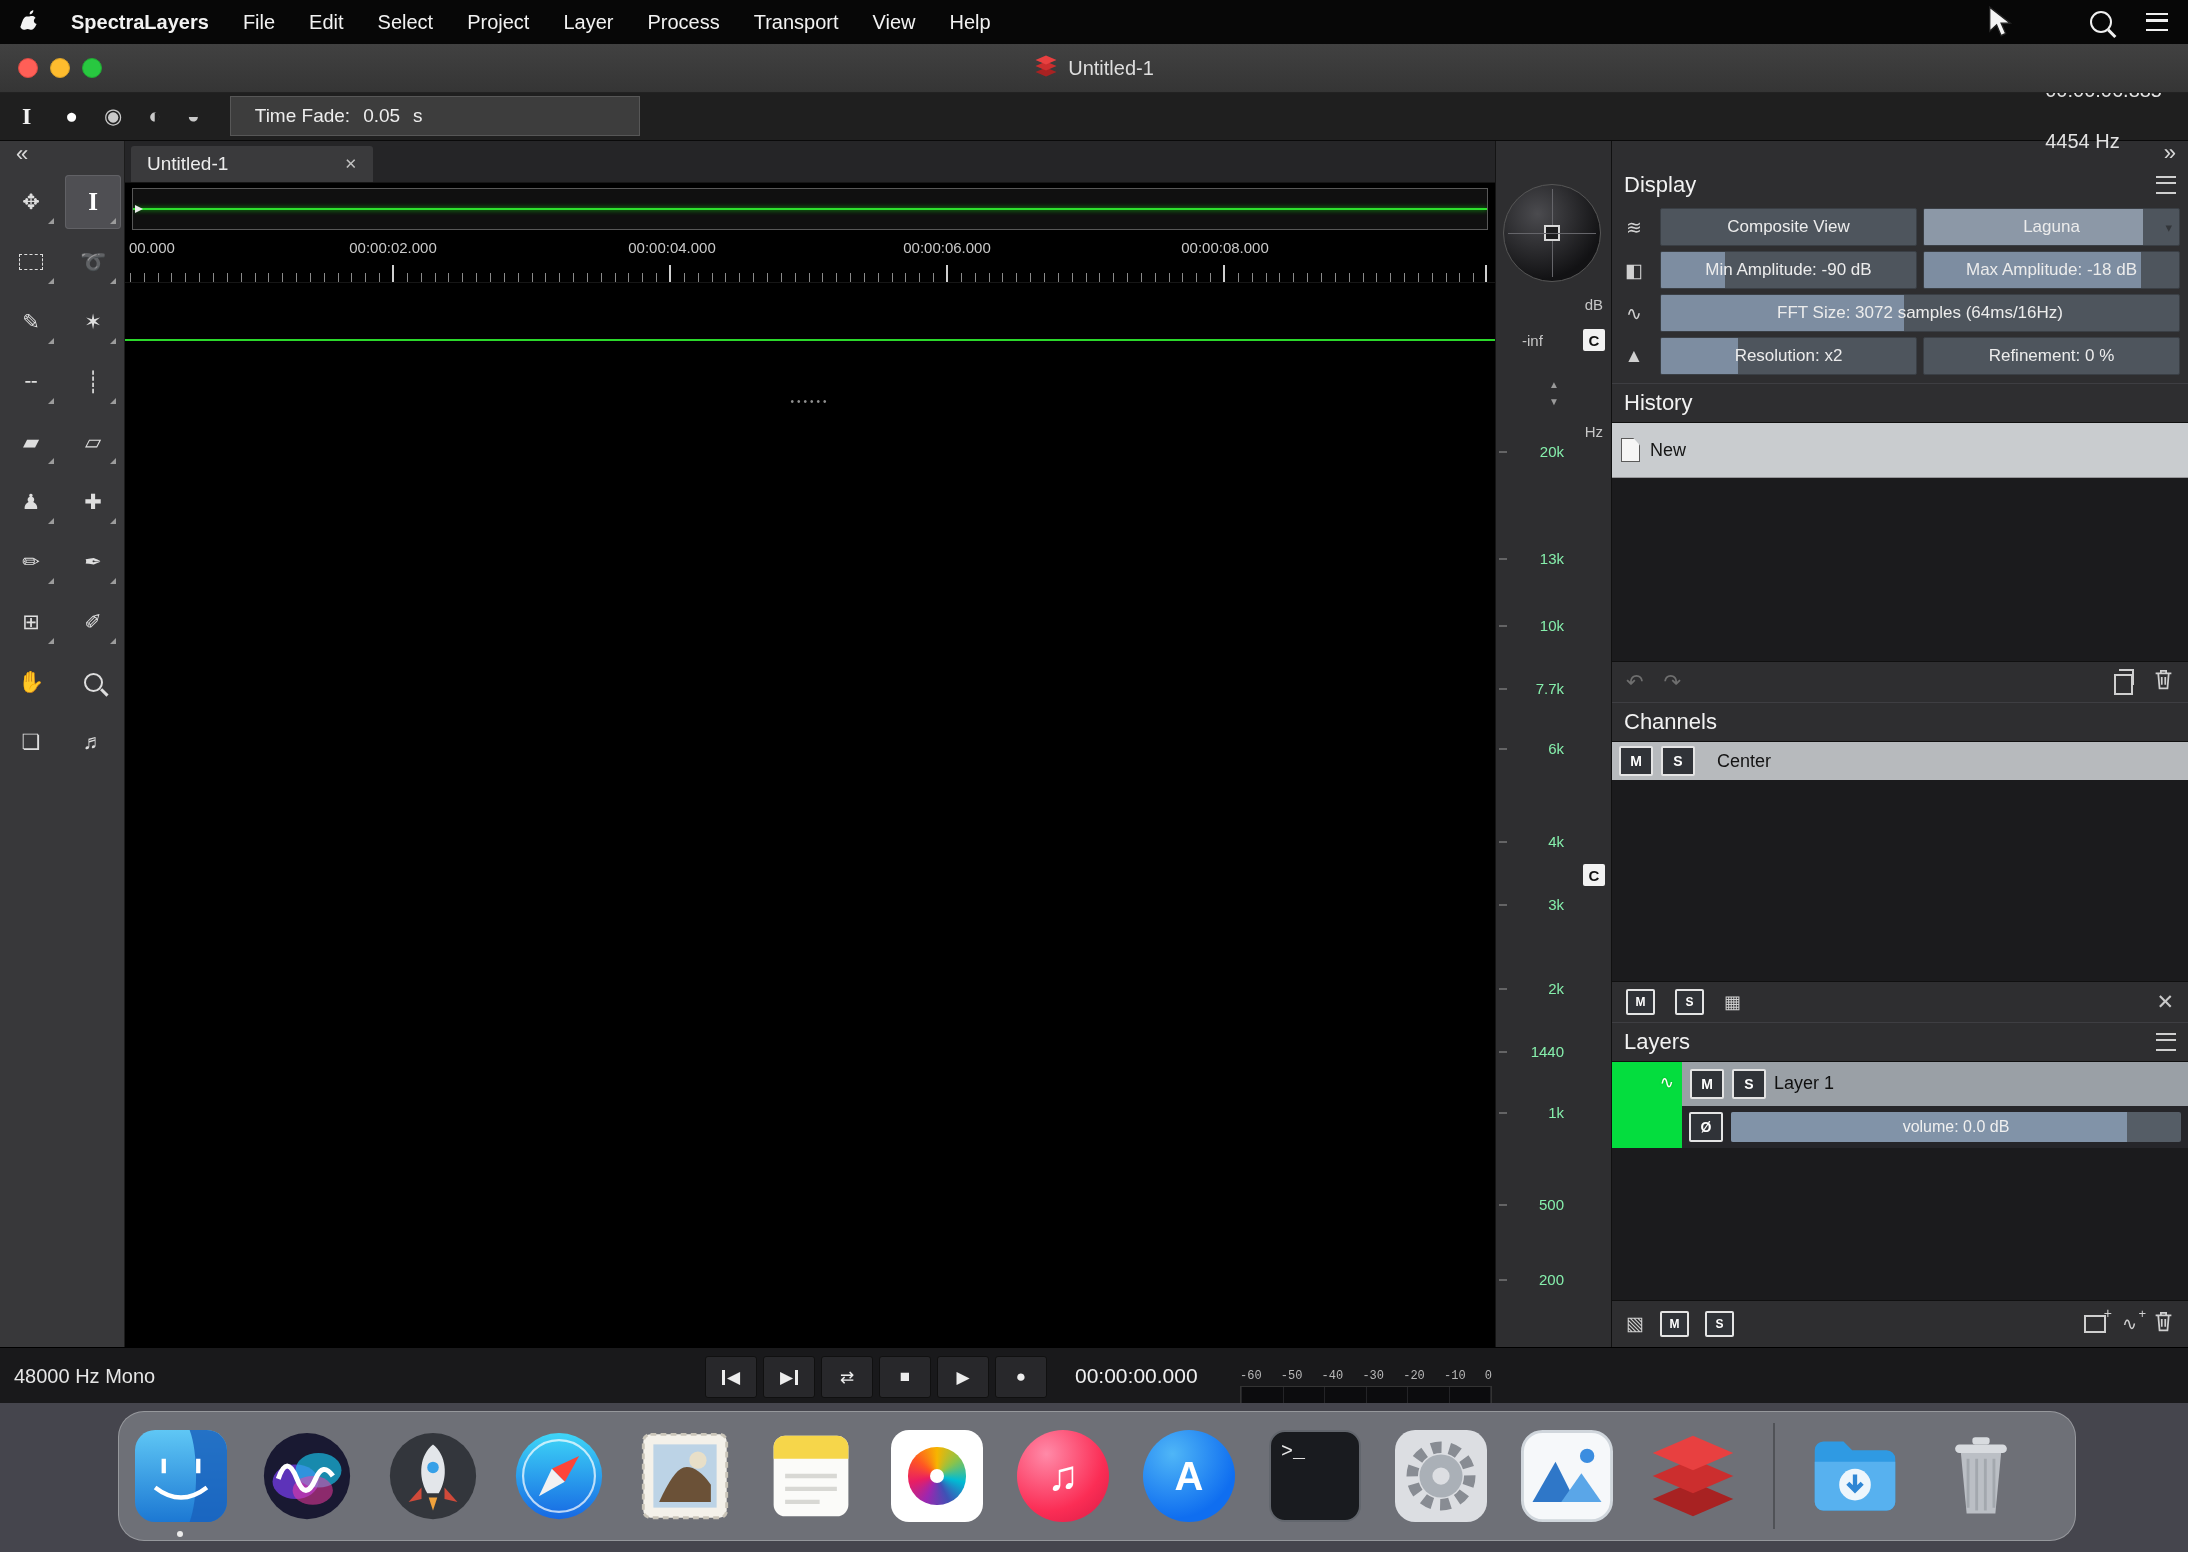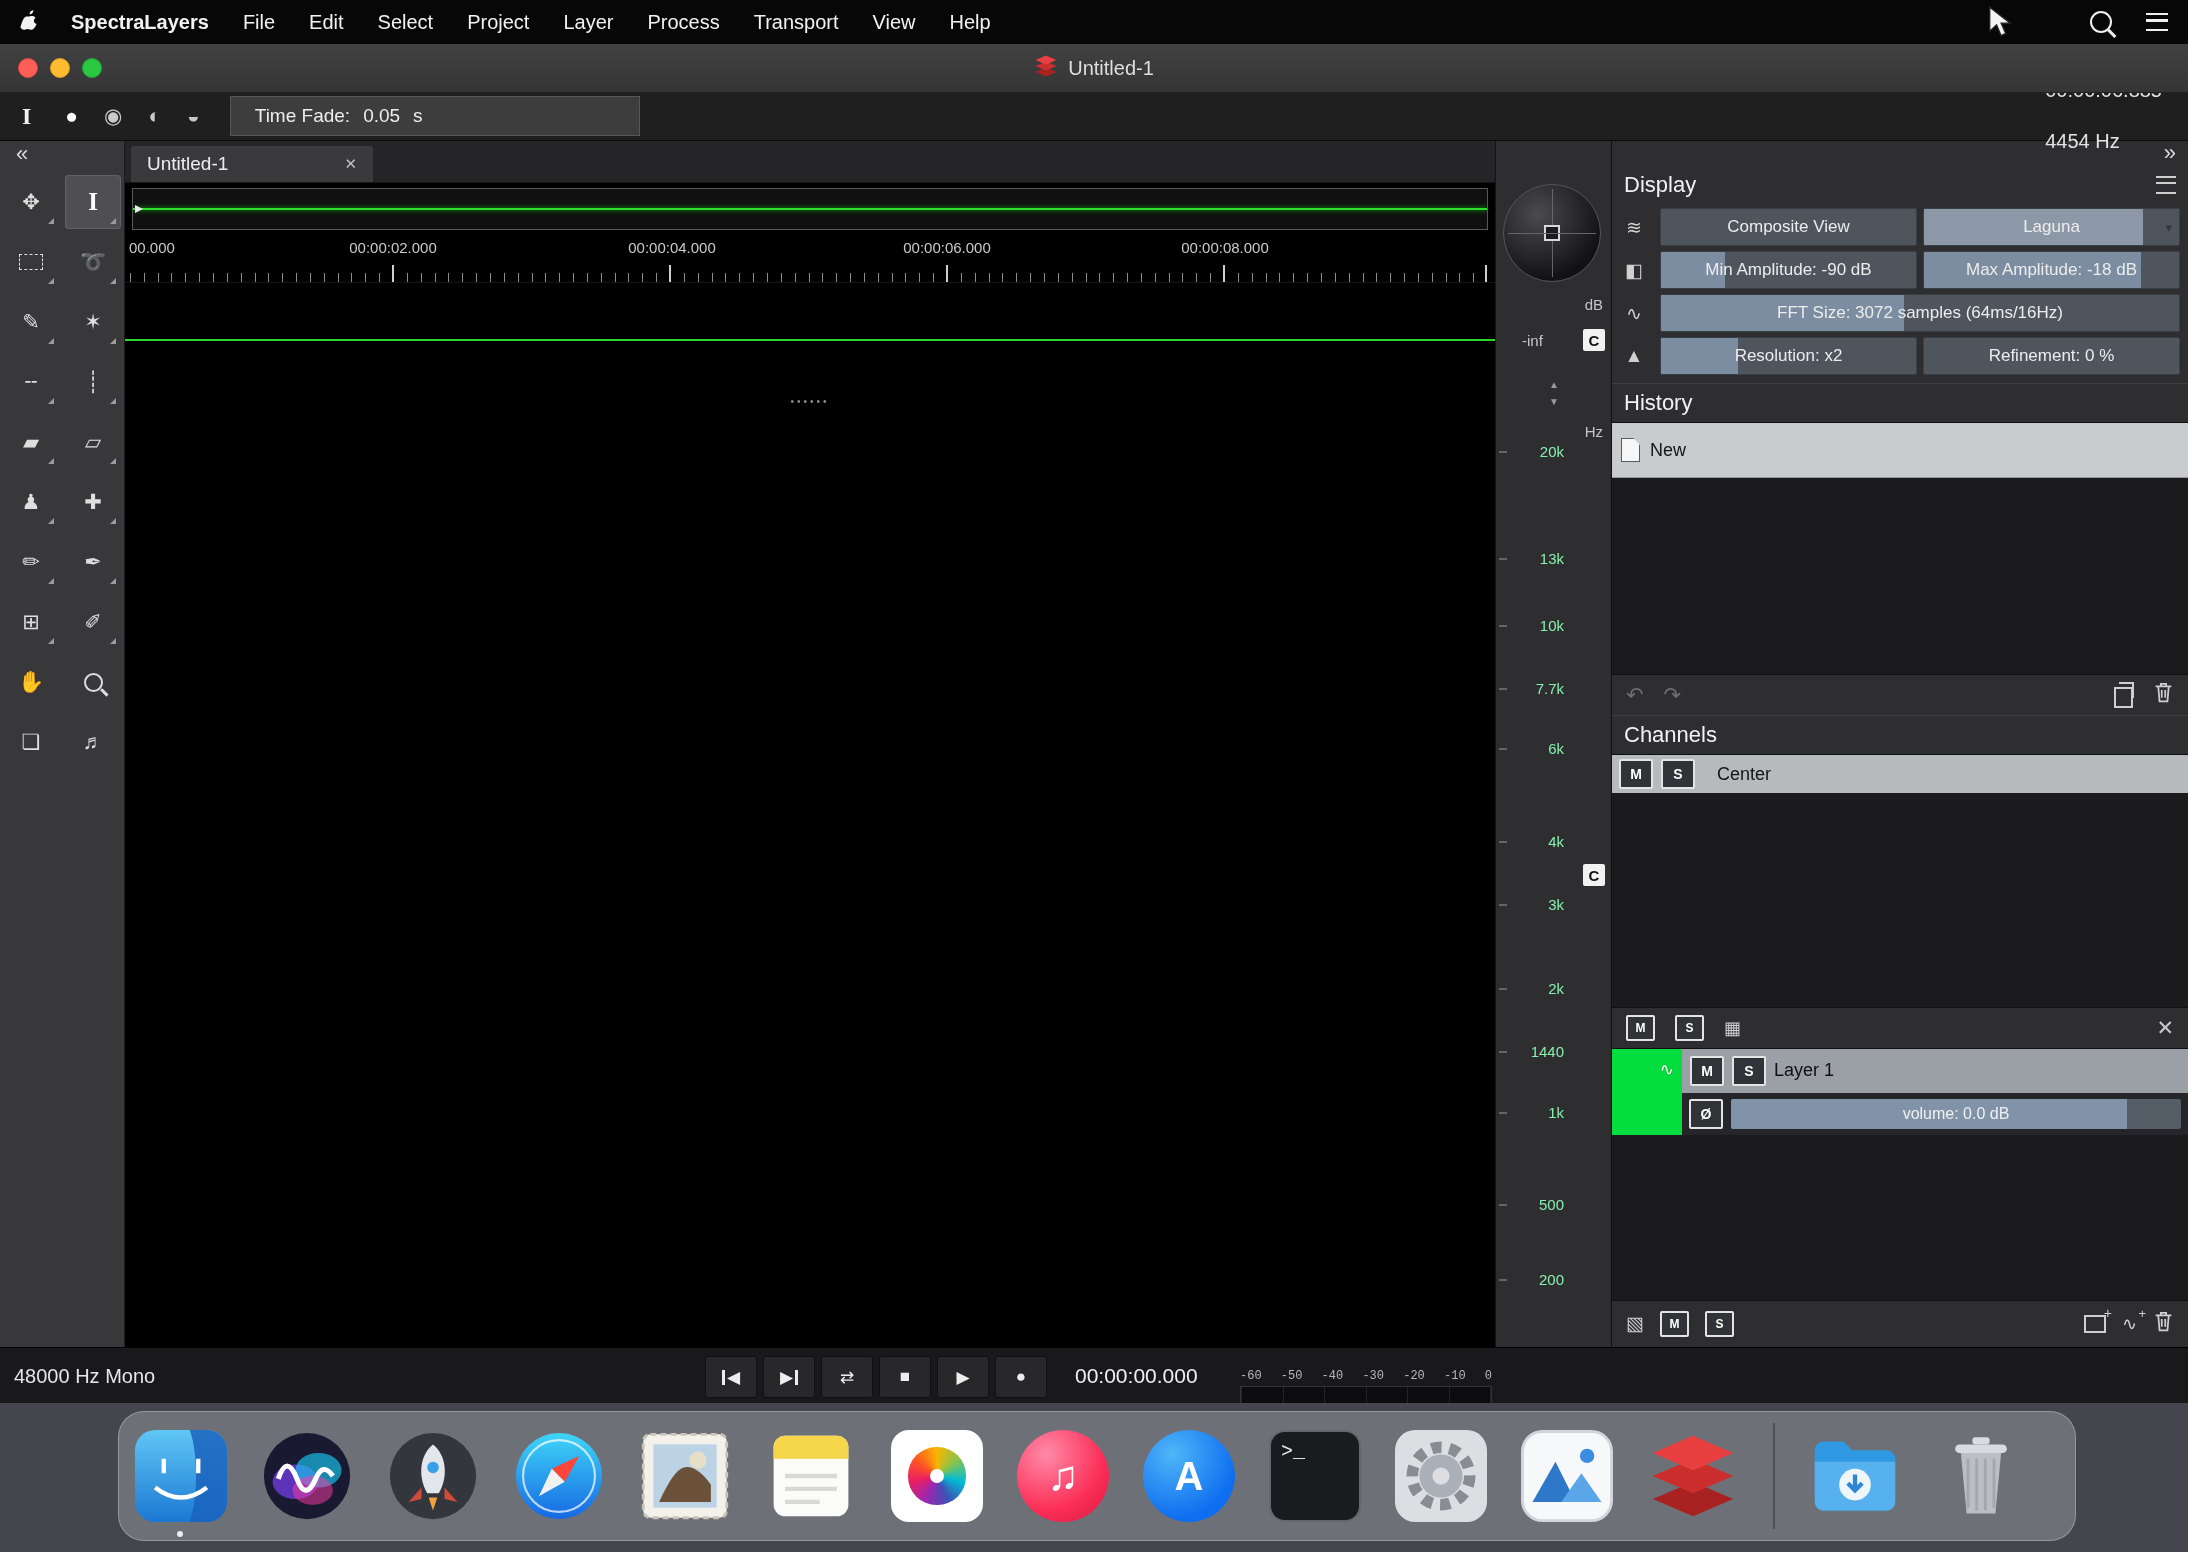--- a/index.html
+++ b/index.html
@@ -449,20 +449,24 @@
         </div>
       </div>
       <div class="pfoot">
         <span class="ms small">M</span>
         <span class="ms small">S</span>
         <span class="gridic">▦</span>
         <span class="sp"></span>
         <span>✕</span>
       </div>
 
+      <div class="sec-h">
+        <span>Layers</span>
+        <span class="burger"></span>
+      </div>
       <div class="plist">
         <div class="litem">
           <div class="lthumb">
             <span class="sq">∿</span>
           </div>
           <div class="lbody">
             <div class="lrow1">
               <span class="ms">M</span>
               <span class="ms">S</span>
               <span>Layer 1</span>

